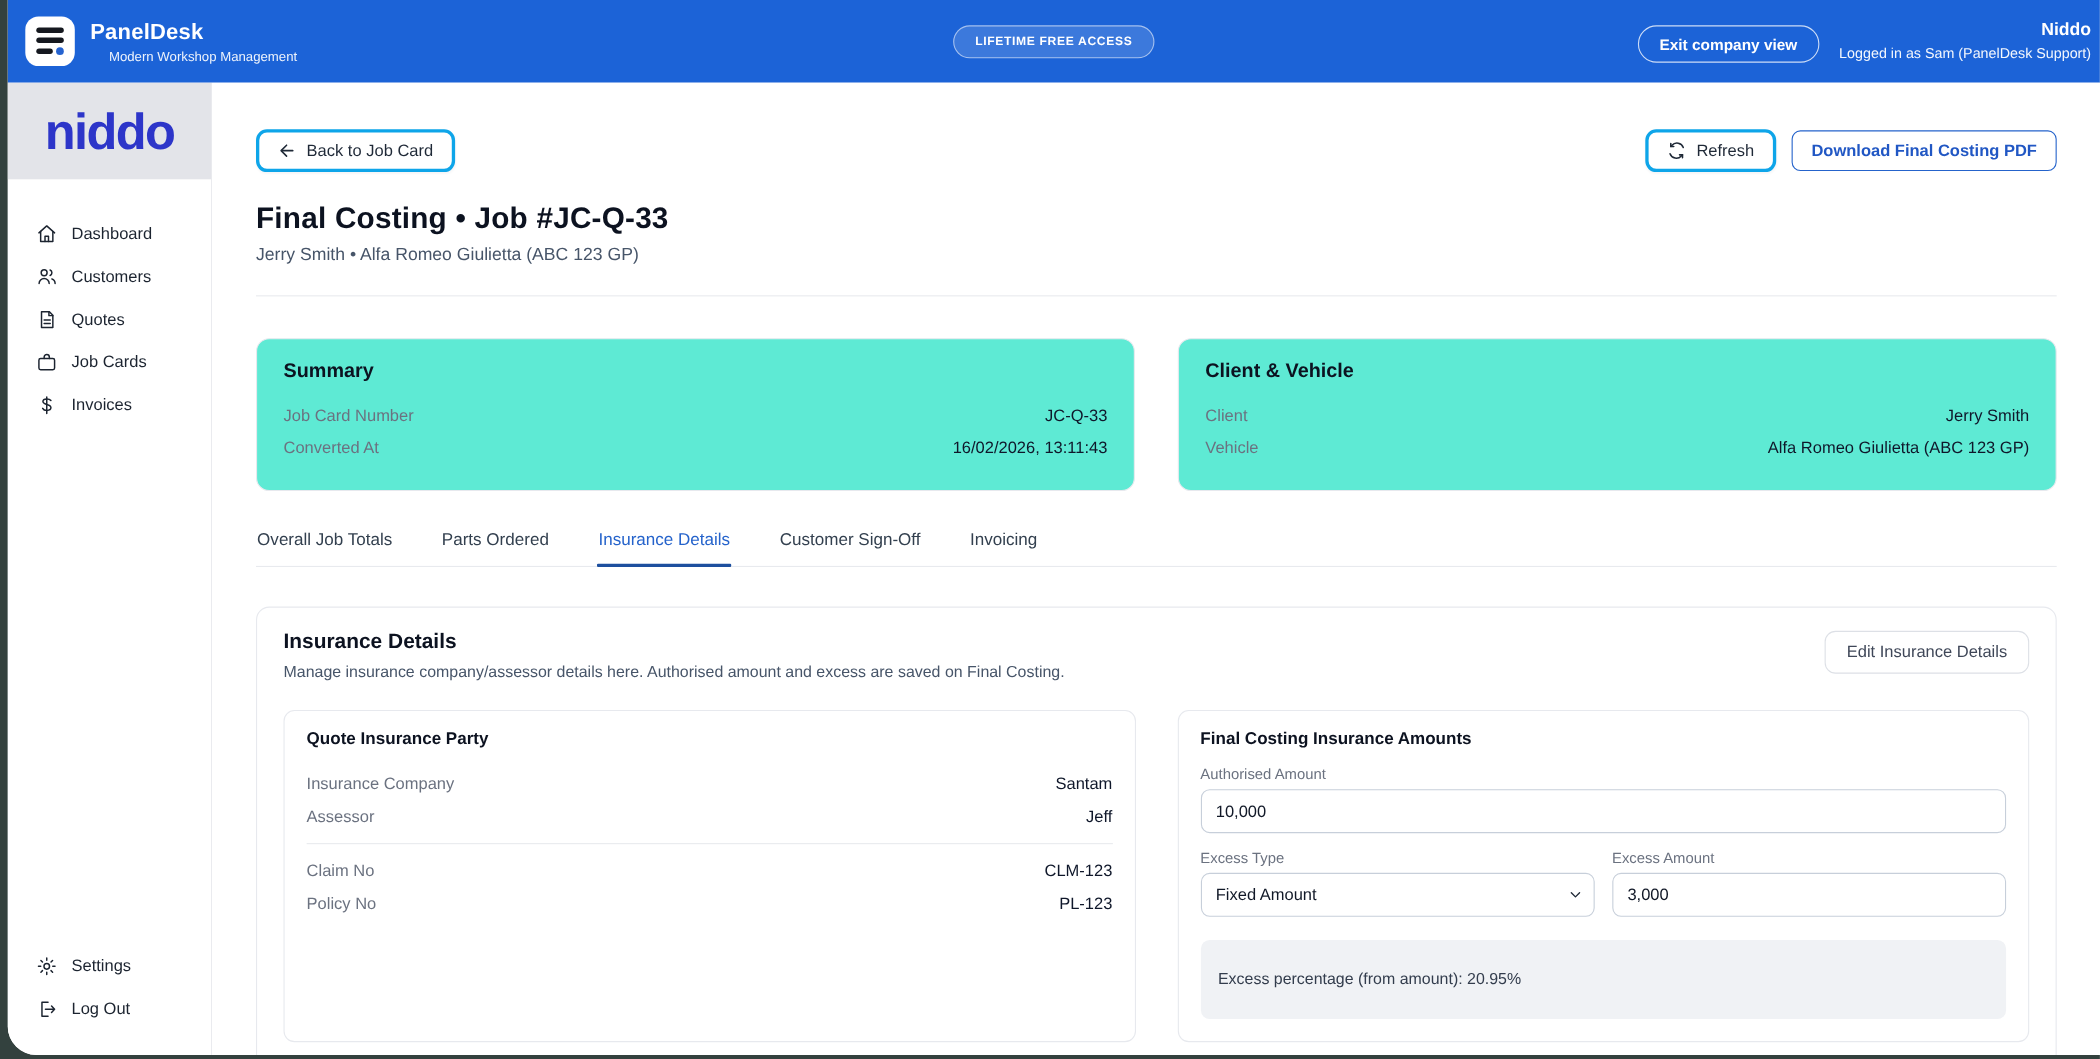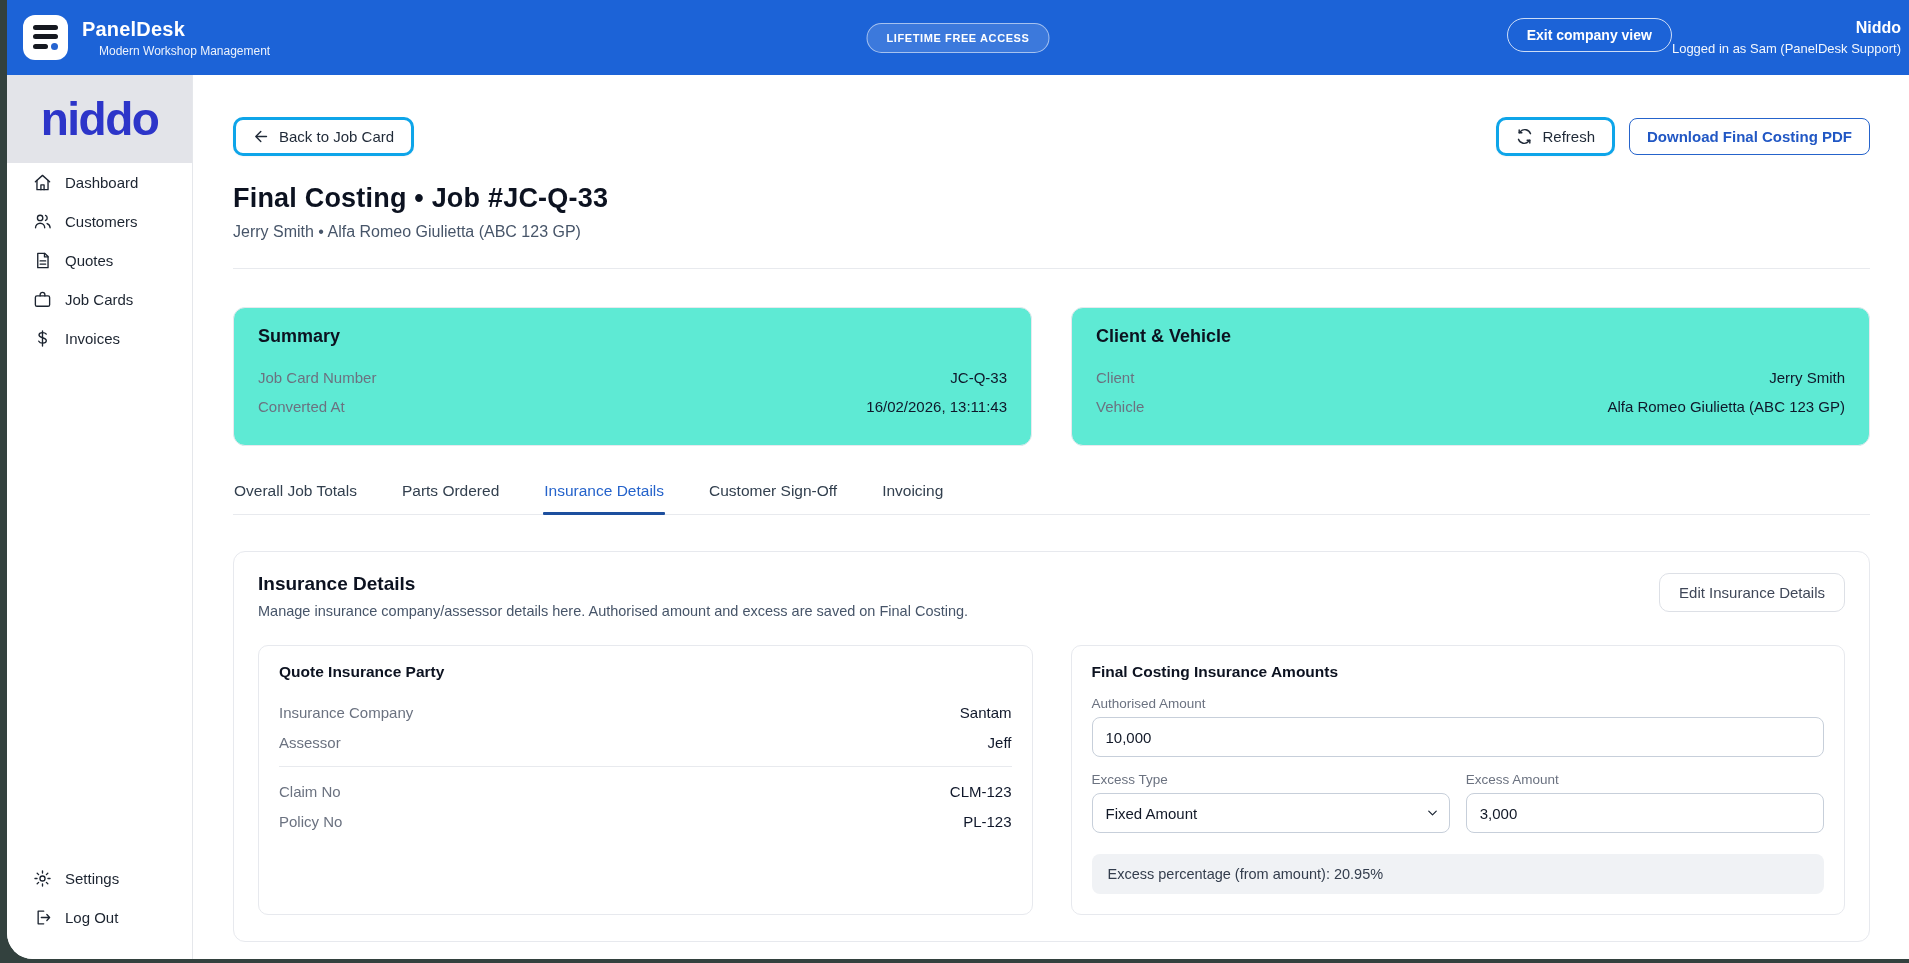--- a/index.html
+++ b/index.html
@@ -40,21 +40,21 @@
   .brand-name { font-size:20px; font-weight:700; letter-spacing:0.2px; }
   .brand-tag { font-size:12px; margin-top:3px; color:rgba(255,255,255,0.92);margin-left:17px; }
   .badge {
     position:absolute; left:50%; top:50%; transform:translate(-50%,-50%);
     font-size:11px; font-weight:700; letter-spacing:0.6px;
     padding:8px 19px; border-radius:999px;
     background:rgba(255,255,255,0.14);
     border:1px solid rgba(255,255,255,0.55);
     white-space:nowrap;
   }
-  .top-right { margin-left:auto; display:flex; align-items:flex-start; }
+  .top-right { margin-left:auto; display:flex; align-items:flex-end; gap:18px; }
   .exit-btn {
     background:transparent; color:#fff; cursor:pointer;
     border:1.5px solid rgba(255,255,255,0.78); border-radius:999px;
     padding:8px 19px; font-size:14px; font-weight:700;
     font-family:inherit; white-space:nowrap;
   }
   .account { text-align:right; line-height:1.25; }
   .account-name { font-size:16px; font-weight:700; }
   .account-sub { font-size:13px; color:rgba(255,255,255,0.95); margin-top:3px; white-space:nowrap; }
 
@@ -67,21 +67,21 @@
     background:#fff;
   }
   .logo-box {
     height:88px; background:#e3e4e9;
     display:flex; align-items:center; justify-content:center;
   }
   .logo-text {
     font-size:46px; font-weight:700; color:#2d35c9; letter-spacing:-1.5px;
     line-height:1;
   }
-  .nav { flex:1; }
+  .nav { padding-top:30px; flex:1; }
   .nav-item {
     display:flex; align-items:center; gap:13px;
     padding:10px 26px; font-size:15px; color:#1c2430;
     cursor:pointer; white-space:nowrap;
   }
   .nav-item svg { width:19px; height:19px; stroke:#1c2430; stroke-width:1.7; fill:none;
     stroke-linecap:round; stroke-linejoin:round; flex:0 0 19px; }
   .nav-bottom { padding:14px 0 22px; }
 
   
@@ -165,21 +165,21 @@
     padding:0 34px 0 13px; font-size:15px; color:#111827; background:#fff;
     display:flex; align-items:center; cursor:pointer;text-align:right;
   }
   .select-wrap svg {
     position:absolute; right:10px; top:50%; transform:translateY(-50%);
     width:15px; height:15px; stroke:#1f2937; stroke-width:2; fill:none;
     stroke-linecap:round; stroke-linejoin:round; pointer-events:none;
   }
   .note-box {
     margin-top:21px; background:#f0f2f5; border-radius:8px;
-    padding:12px 16px; font-size:14.5px; color:#333d4d;
+    padding:28px 16px; font-size:14.5px; color:#333d4d;
   }
 </style>
 </head>
 <body>
 
 <div class="app">
 
   <div class="topbar">
     <div class="brand">
       <div class="menu-box">

